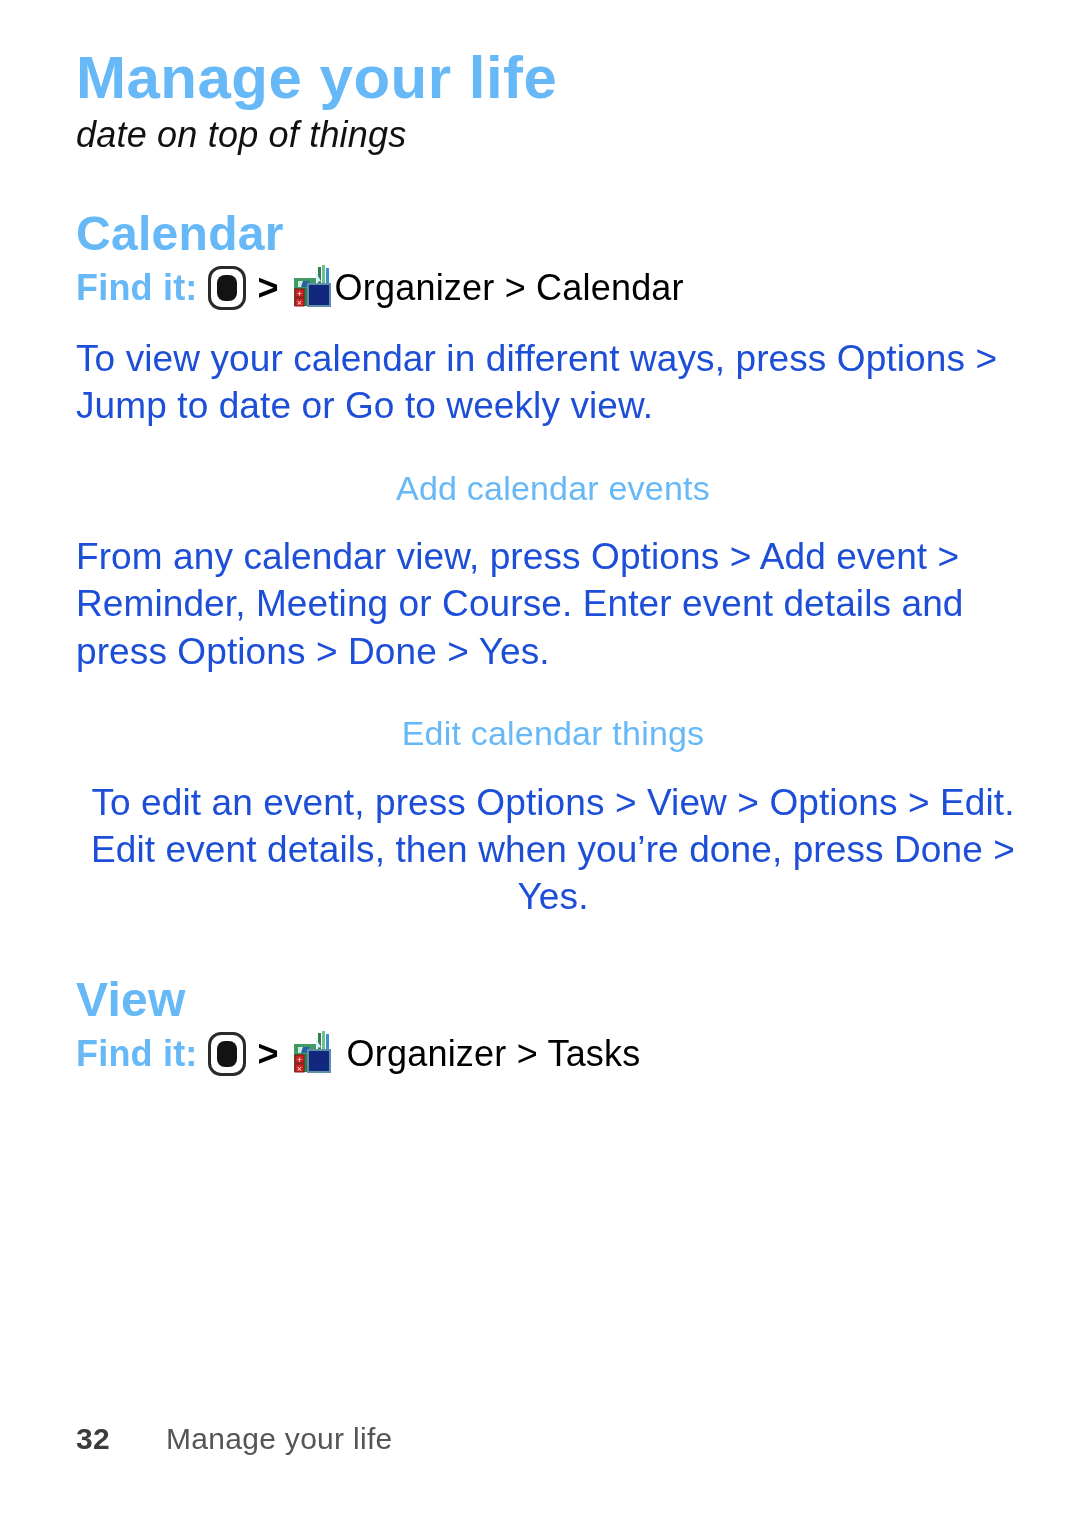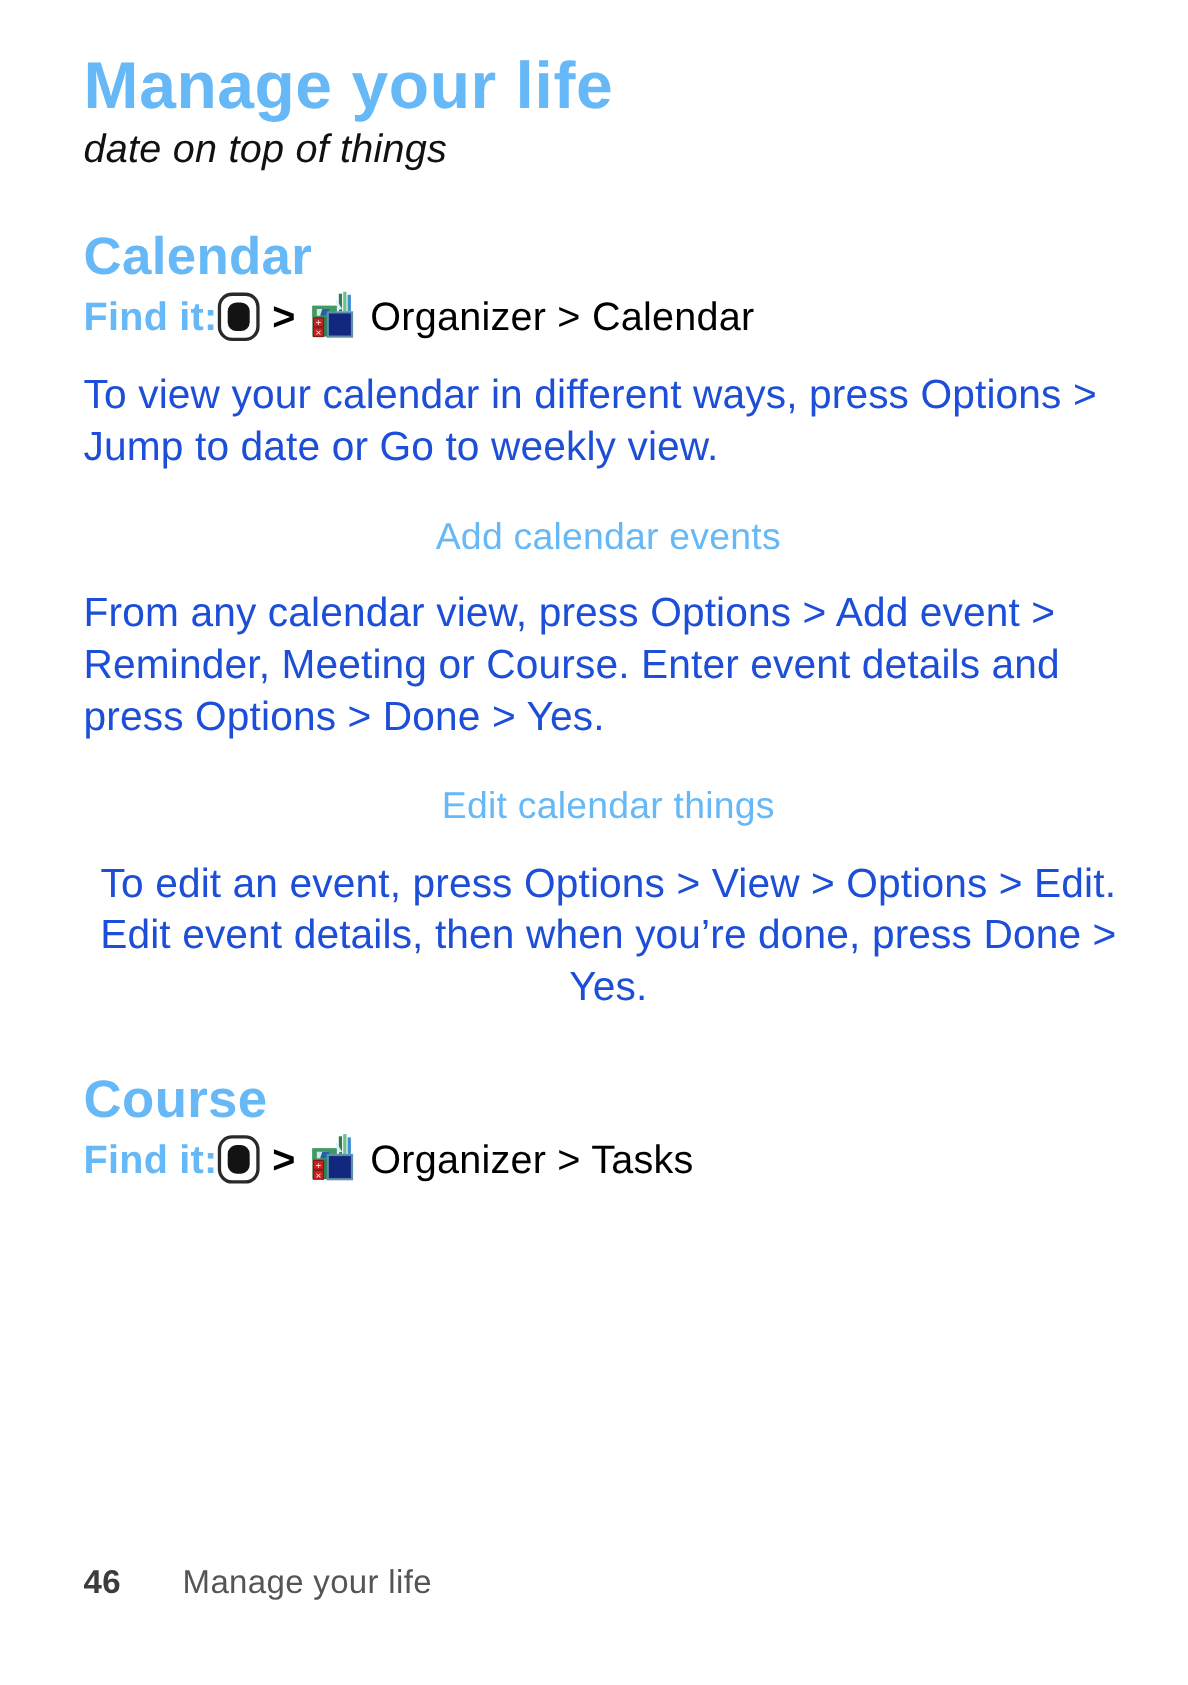--- a/index.html
+++ b/index.html
@@ -73,20 +73,21 @@
     align-items: center;
     flex-wrap: nowrap;
     margin: 0 0 24px 0;
     white-space: nowrap;
   }
   .find-it-label {
     color: #66b8f7;
     font-size: 36px;
     font-weight: bold;
     letter-spacing: 0.2px;
+    margin-right: 10px;
   }
   .find-it-text {
     color: #000000;
     font-size: 36px;
     letter-spacing: 0.2px;
   }
   .sep {
     color: #000000;
     font-size: 36px;
     margin: 0 12px;
@@ -201,35 +202,35 @@
             <rect x="4" y="24" width="9" height="8" fill="#cc2222" stroke="#8a1414" stroke-width="1"></rect>
             <rect x="4" y="33" width="9" height="8" fill="#cc2222" stroke="#8a1414" stroke-width="1"></rect>
             <text x="8.5" y="30.5" font-size="7" fill="#ffffff" text-anchor="middle" font-family="DejaVu Sans, sans-serif">+</text>
             <text x="8.5" y="39.5" font-size="7" fill="#ffffff" text-anchor="middle" font-family="DejaVu Sans, sans-serif">×</text>
 
             <rect x="16" y="18" width="24" height="24" fill="#5d8fa8"></rect>
             <rect x="18" y="20" width="20" height="20" fill="#12277e"></rect>
           </svg>
         </span>
 
-        <span class="find-it-text" style="margin-left:12px;">Organizer &gt; Calendar</span>
+        <span class="find-it-text" style="">Organizer &gt; Calendar</span>
       </div>
 
       <p class="body-text">To view your calendar in different ways, press Options &gt; Jump to date or Go to weekly view.</p>
 
       <h3 class="sub-heading">Add calendar events</h3>
       <p class="body-text">From any calendar view, press Options &gt; Add event &gt; Reminder, Meeting or Course. Enter event details and press Options &gt; Done &gt; Yes.</p>
 
       <h3 class="sub-heading">Edit calendar things</h3>
       <p class="body-text">To edit an event, press Options &gt; View &gt; Options &gt; Edit. Edit event details, then when you’re done, press Done &gt; Yes.</p>
     </div>
 
     <div class="block-tasks">
 
-      <h2 class="section-heading">Course</h2>
+      <h2 class="section-heading">View</h2>
 
       <div class="find-it">
         <span class="find-it-label">Find it:</span>
 
         <span class="center-key-icon"></span>
 
         <span class="sep">&gt;</span>
 
         <span class="organizer-icon">
           <svg width="44" height="46" viewBox="0 0 44 46" xmlns="http://www.w3.org/2000/svg">
@@ -251,17 +252,17 @@
         </span>
 
         <span class="find-it-text" style="margin-left:12px;">Organizer &gt; Tasks</span>
       </div>
 
     </div>
 
   </div>
 
   <div class="footer">
-    <span class="footer-page-number">46</span>
+    <span class="footer-page-number">32</span>
     <span class="footer-title">Manage your life</span>
   </div>
 
 </div>
 
 </body></html>

